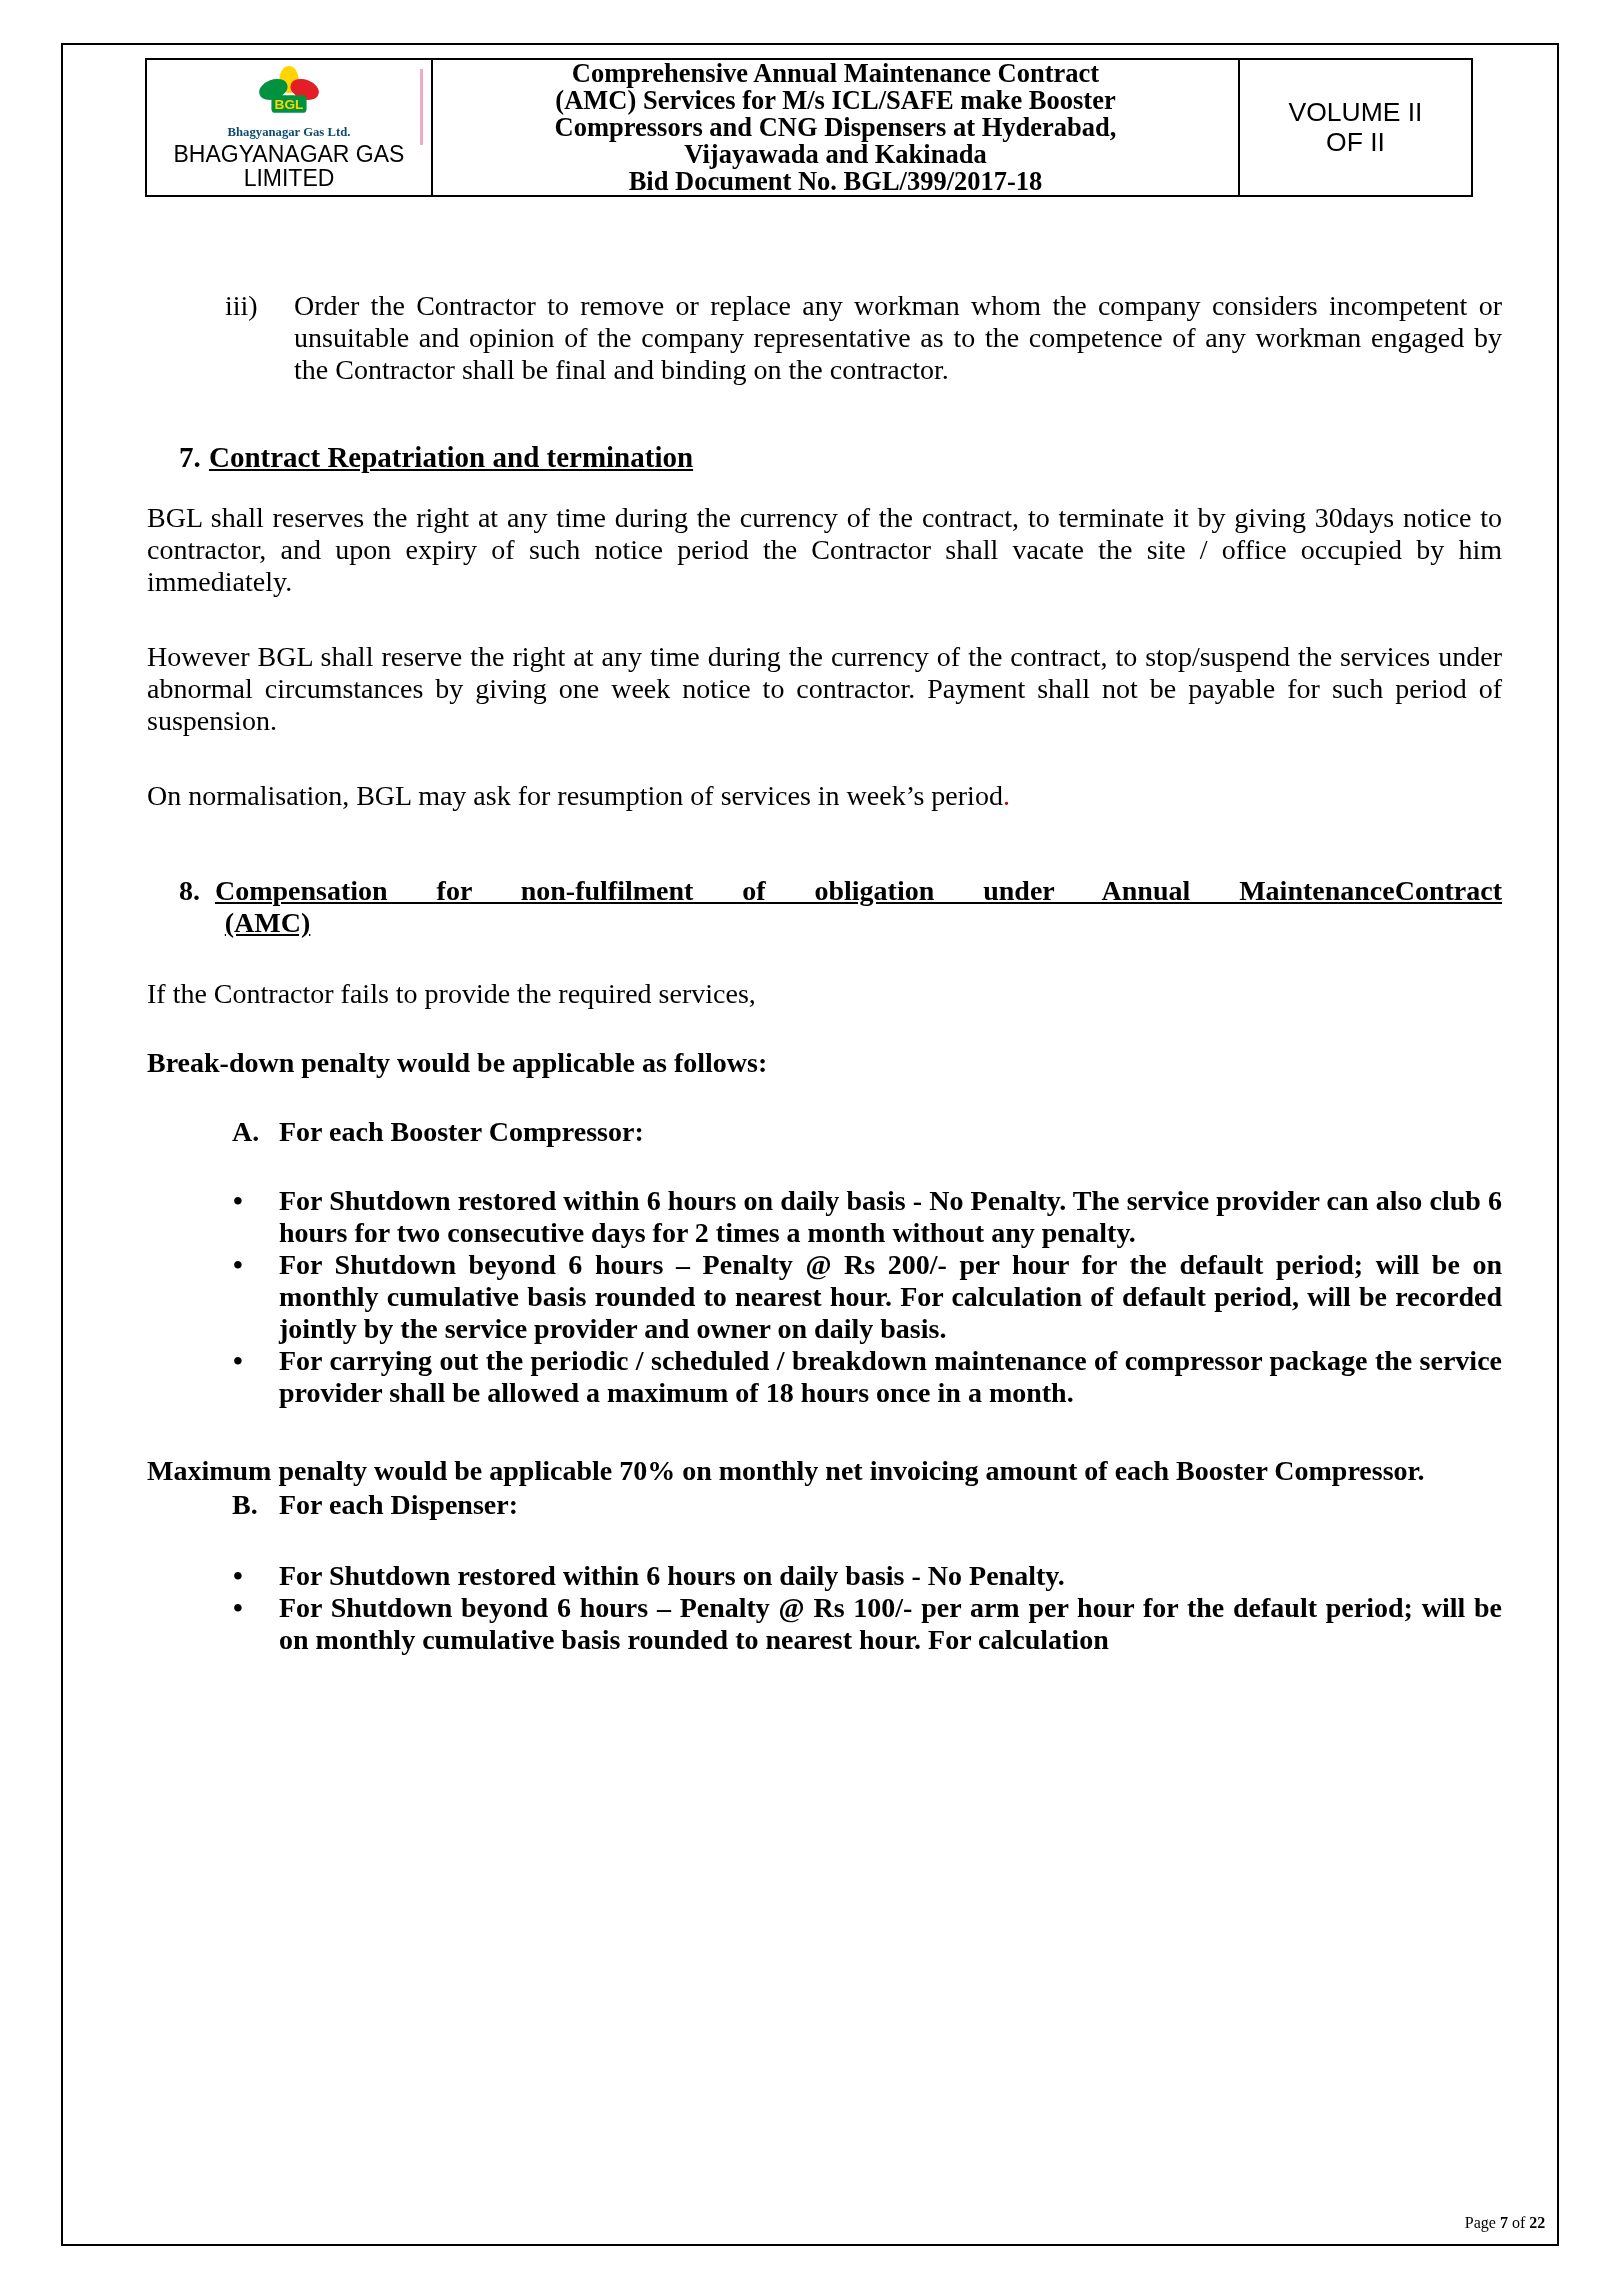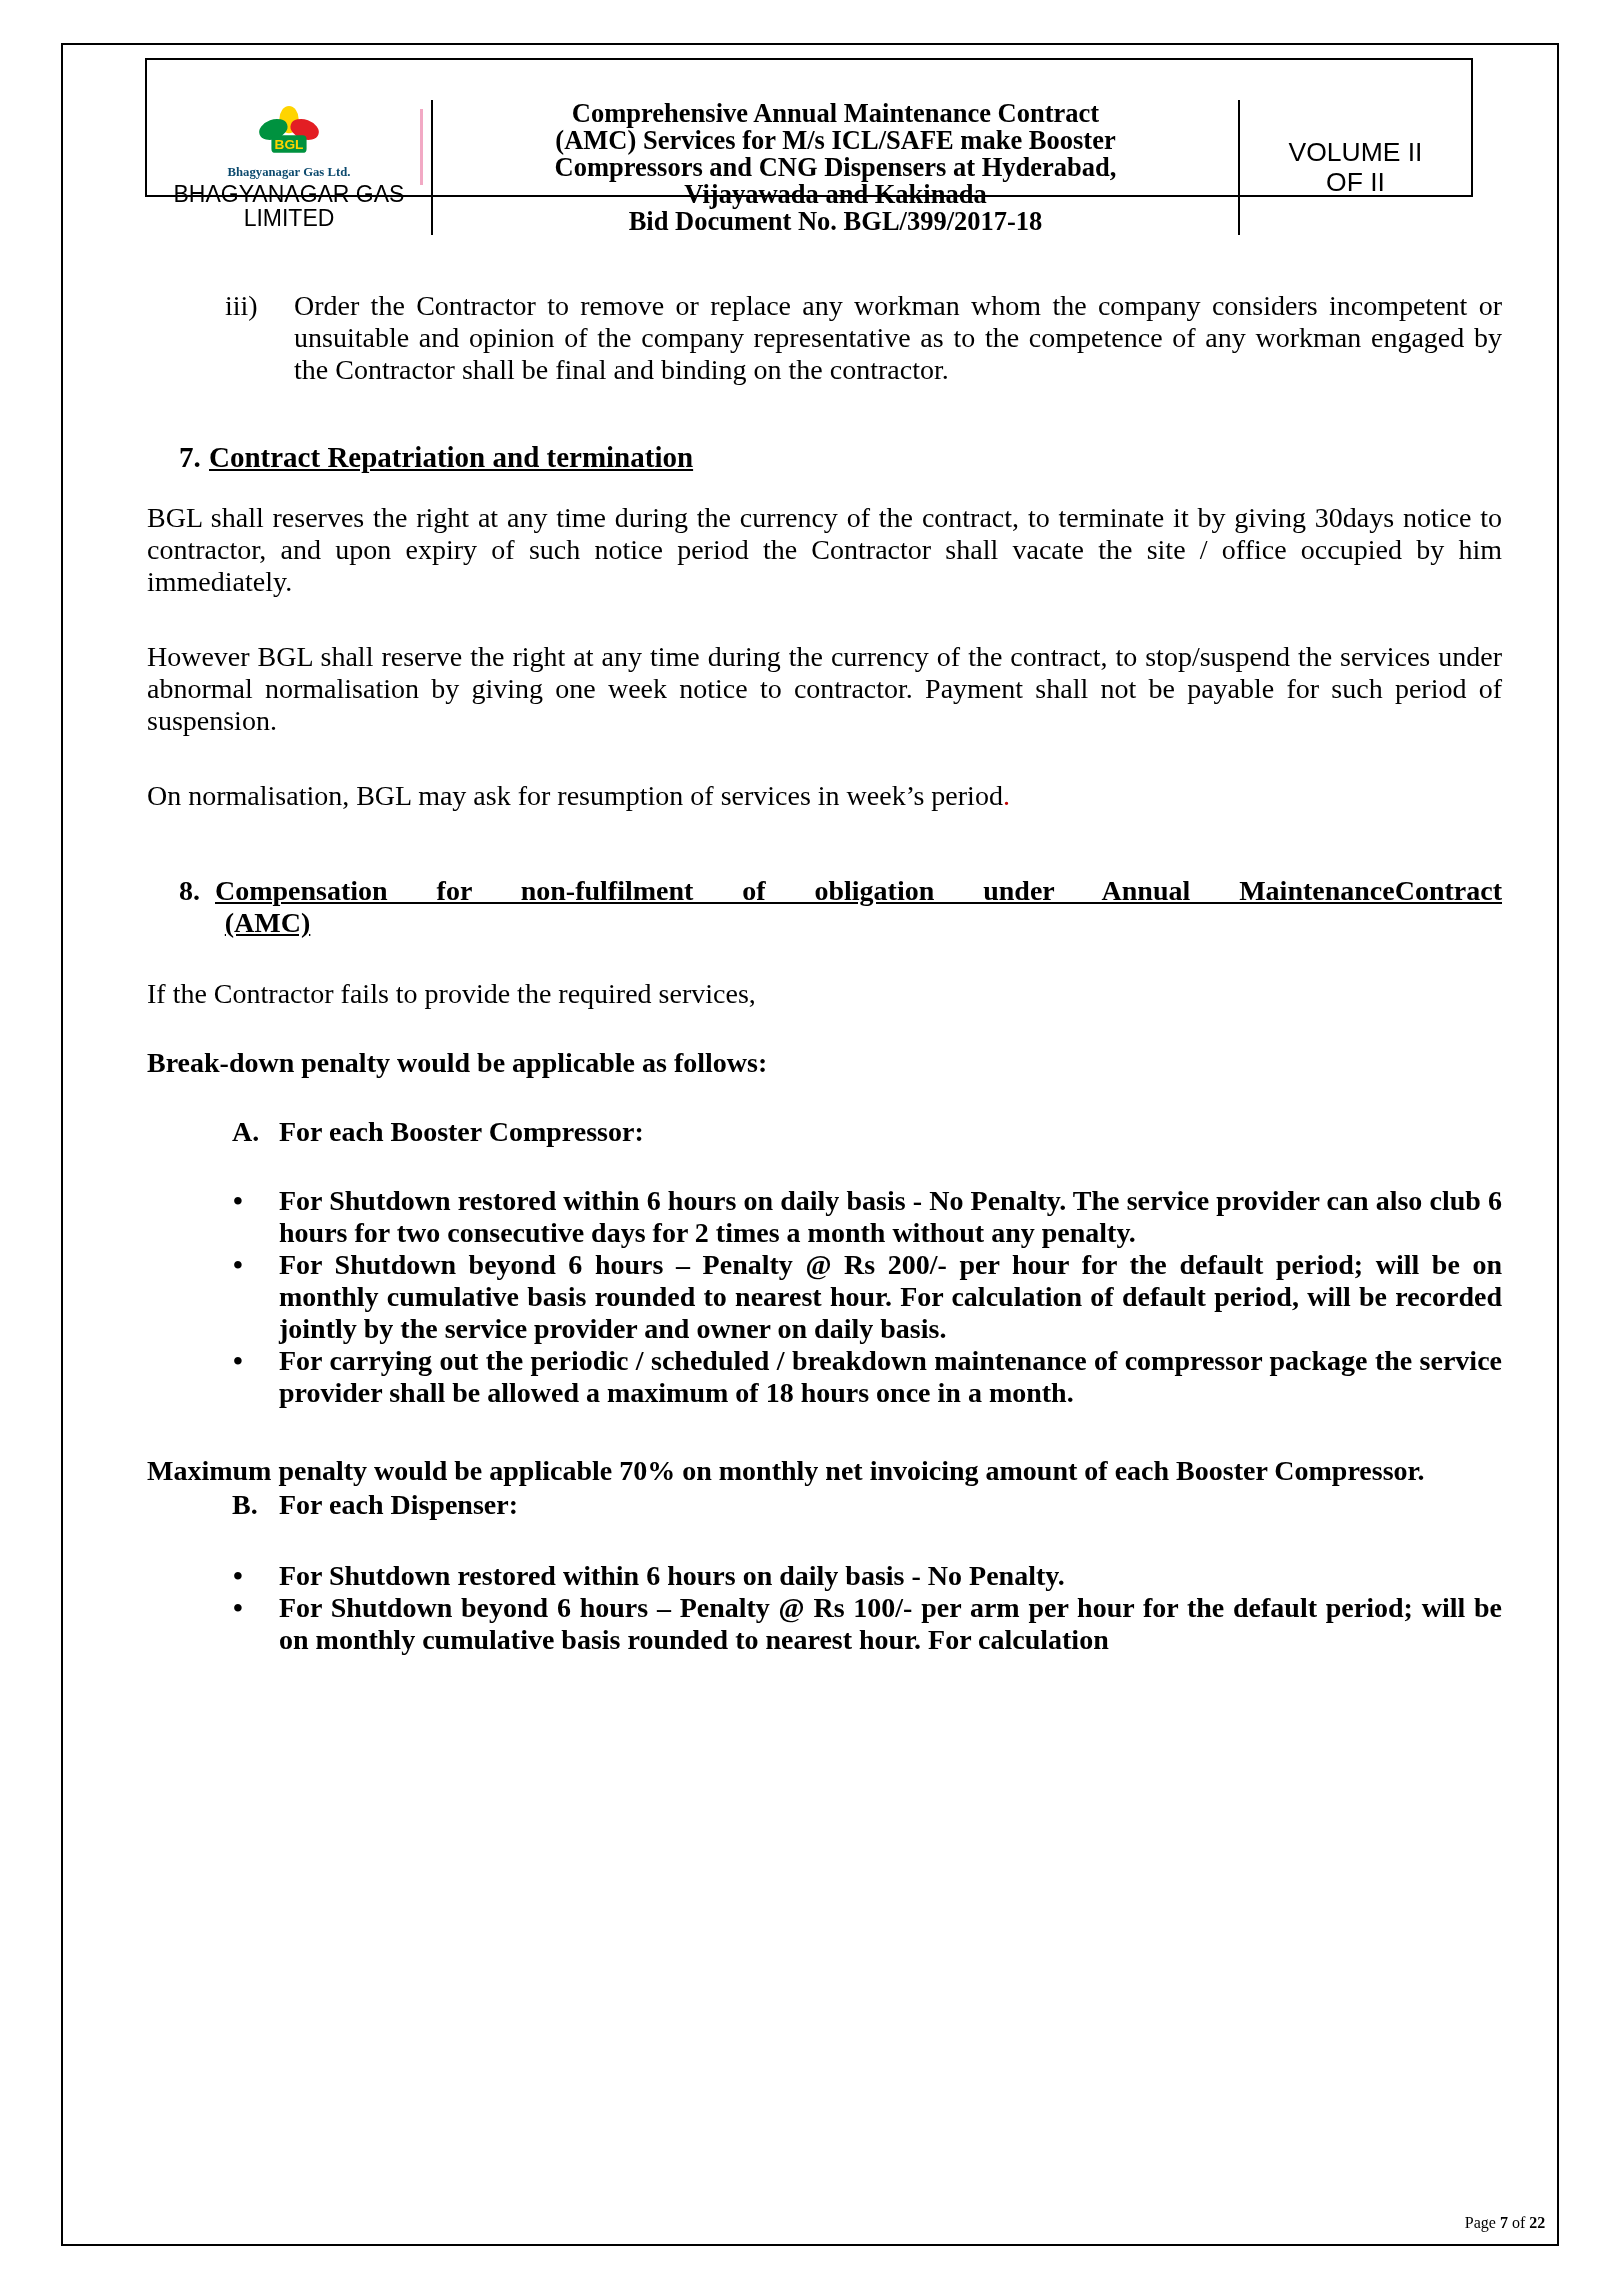--- a/index.html
+++ b/index.html
@@ -11,21 +11,21 @@
   .frame {
     position:absolute; left:61px; top:43px; width:1498px; height:2203px;
     border:2px solid #000;
   }
 
   
   .header-table {
     position:absolute; left:82px; top:12.7px; width:1328px; height:139px;
     border:2px solid #000; display:flex;
   }
-  .cell { height:100%;margin-top:40px; }
+  .cell { height:100%; }
   .logo-cell {
     width:286px; border-right:2px solid #000; position:relative;
     display:flex; flex-direction:column; align-items:center; justify-content:center;
     padding:3.9px 0;
   }
   .logo-divider { position:absolute; right:7.8px; top:9.8px; width:2.9px; height:76px; background:#f2a9c4; }
   .brand-sub { color:#0c4a6e; font-size:12.7px; font-weight:bold; line-height:13.7px; font-family:"Liberation Serif",serif; }
   .org-name { font-family:"Liberation Sans",sans-serif; font-size:23px; line-height:24.5px; text-align:center; margin-top:2px; }
   .title-cell {
     width:807px; border-right:2px solid #000; text-align:center;
@@ -131,21 +131,21 @@
         <span class="num">iii)</span>
         <span class="txt">Order the Contractor to remove or replace any workman whom the company considers incompetent or unsuitable and opinion of the company representative as to the competence of any workman engaged by the Contractor shall be final and binding on the contractor.</span>
       </div>
 
       <div class="h7">
         <span class="num">7.</span>
         <span class="ttl">Contract Repatriation and termination</span>
       </div>
 
       <p class="p1 just">BGL shall reserves the right at any time during the currency of the contract, to terminate it by giving 30days notice to contractor, and upon expiry of such notice period the Contractor shall vacate the site / office occupied by him immediately.</p>
-      <p class="p2 just">However BGL shall reserve the right at any time during the currency of the contract, to stop/suspend the services under abnormal normalisation by giving one week notice to contractor. Payment shall not be payable for such period of suspension.</p>
+      <p class="p2 just">However BGL shall reserve the right at any time during the currency of the contract, to stop/suspend the services under abnormal circumstances by giving one week notice to contractor. Payment shall not be payable for such period of suspension.</p>
       <p class="p3"><span>On normalisation, BGL may ask for resumption of services in week’s period</span><span class="red-dot">.</span></p>
 
       <div class="h8">
         <span class="num">8.</span>
         <span class="lines">
           <span class="l1" style="display:block">Compensation for non-fulfilment of obligation under Annual MaintenanceContract</span>
           <span class="l2" style="display:inline-block">(AMC)</span>
         </span>
       </div>
 

